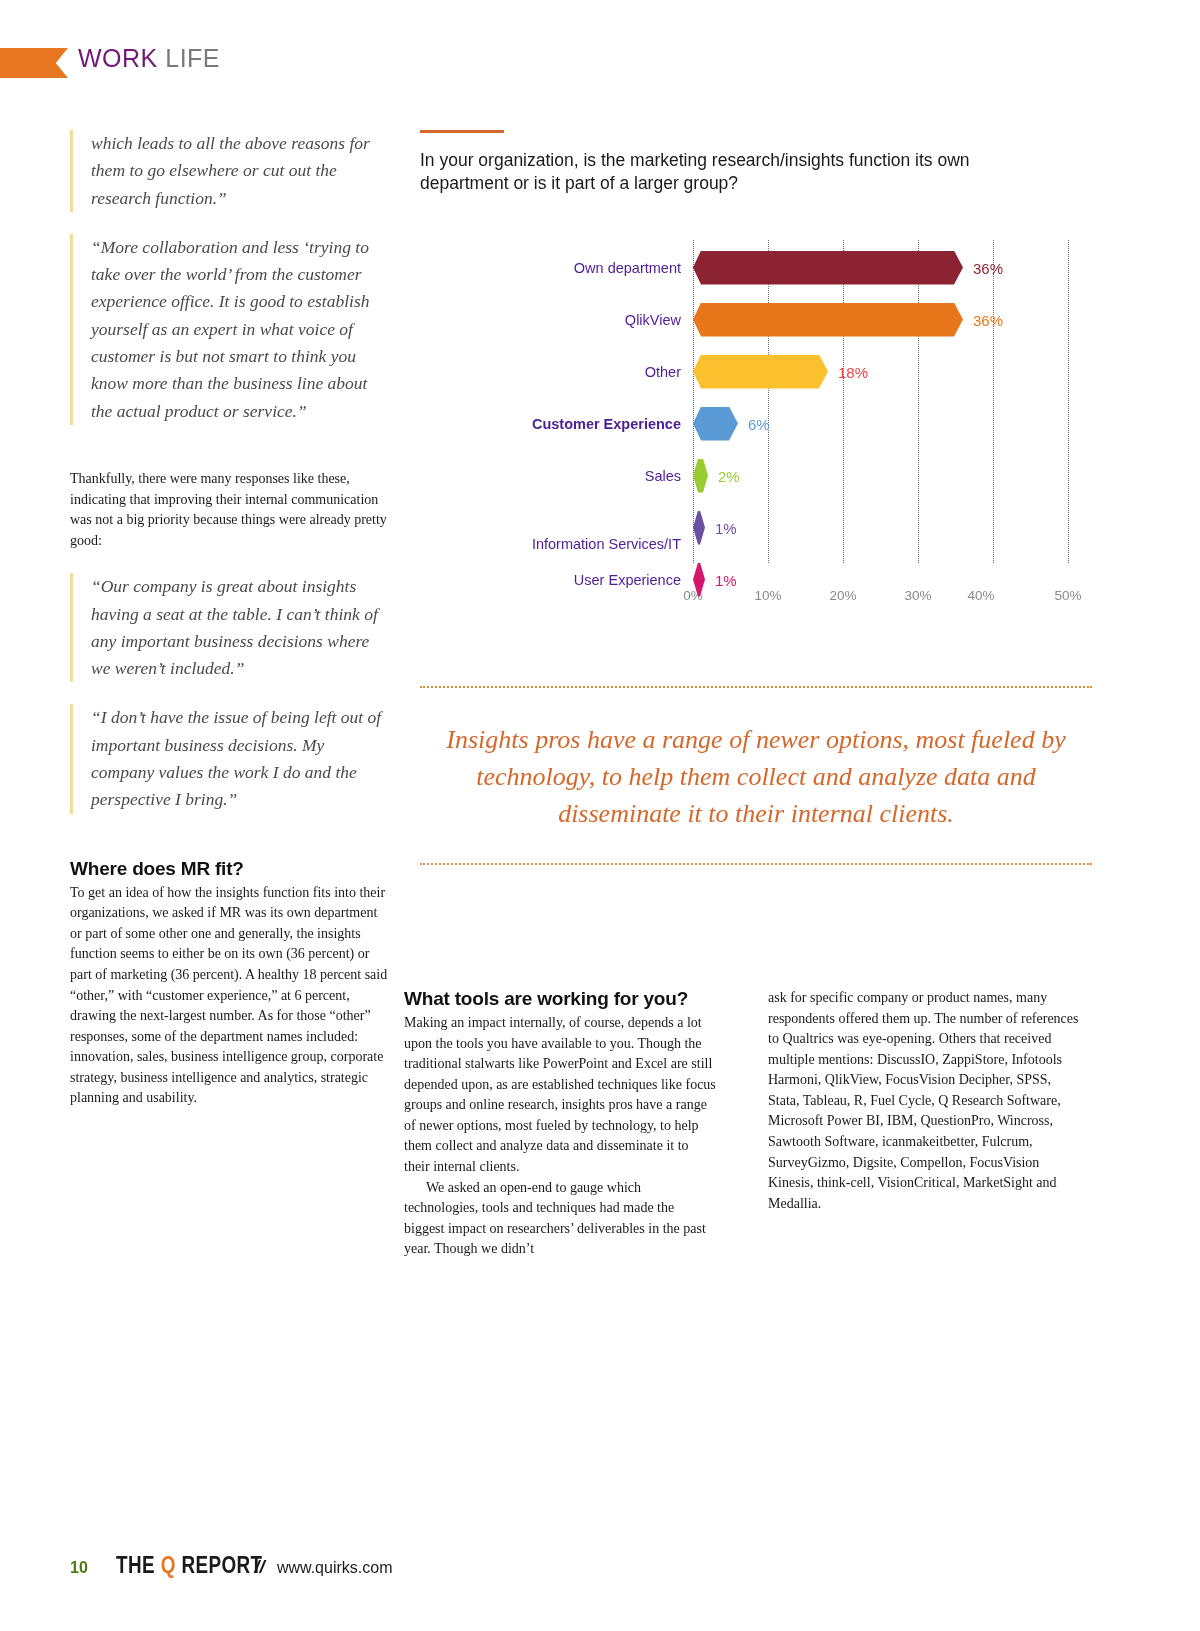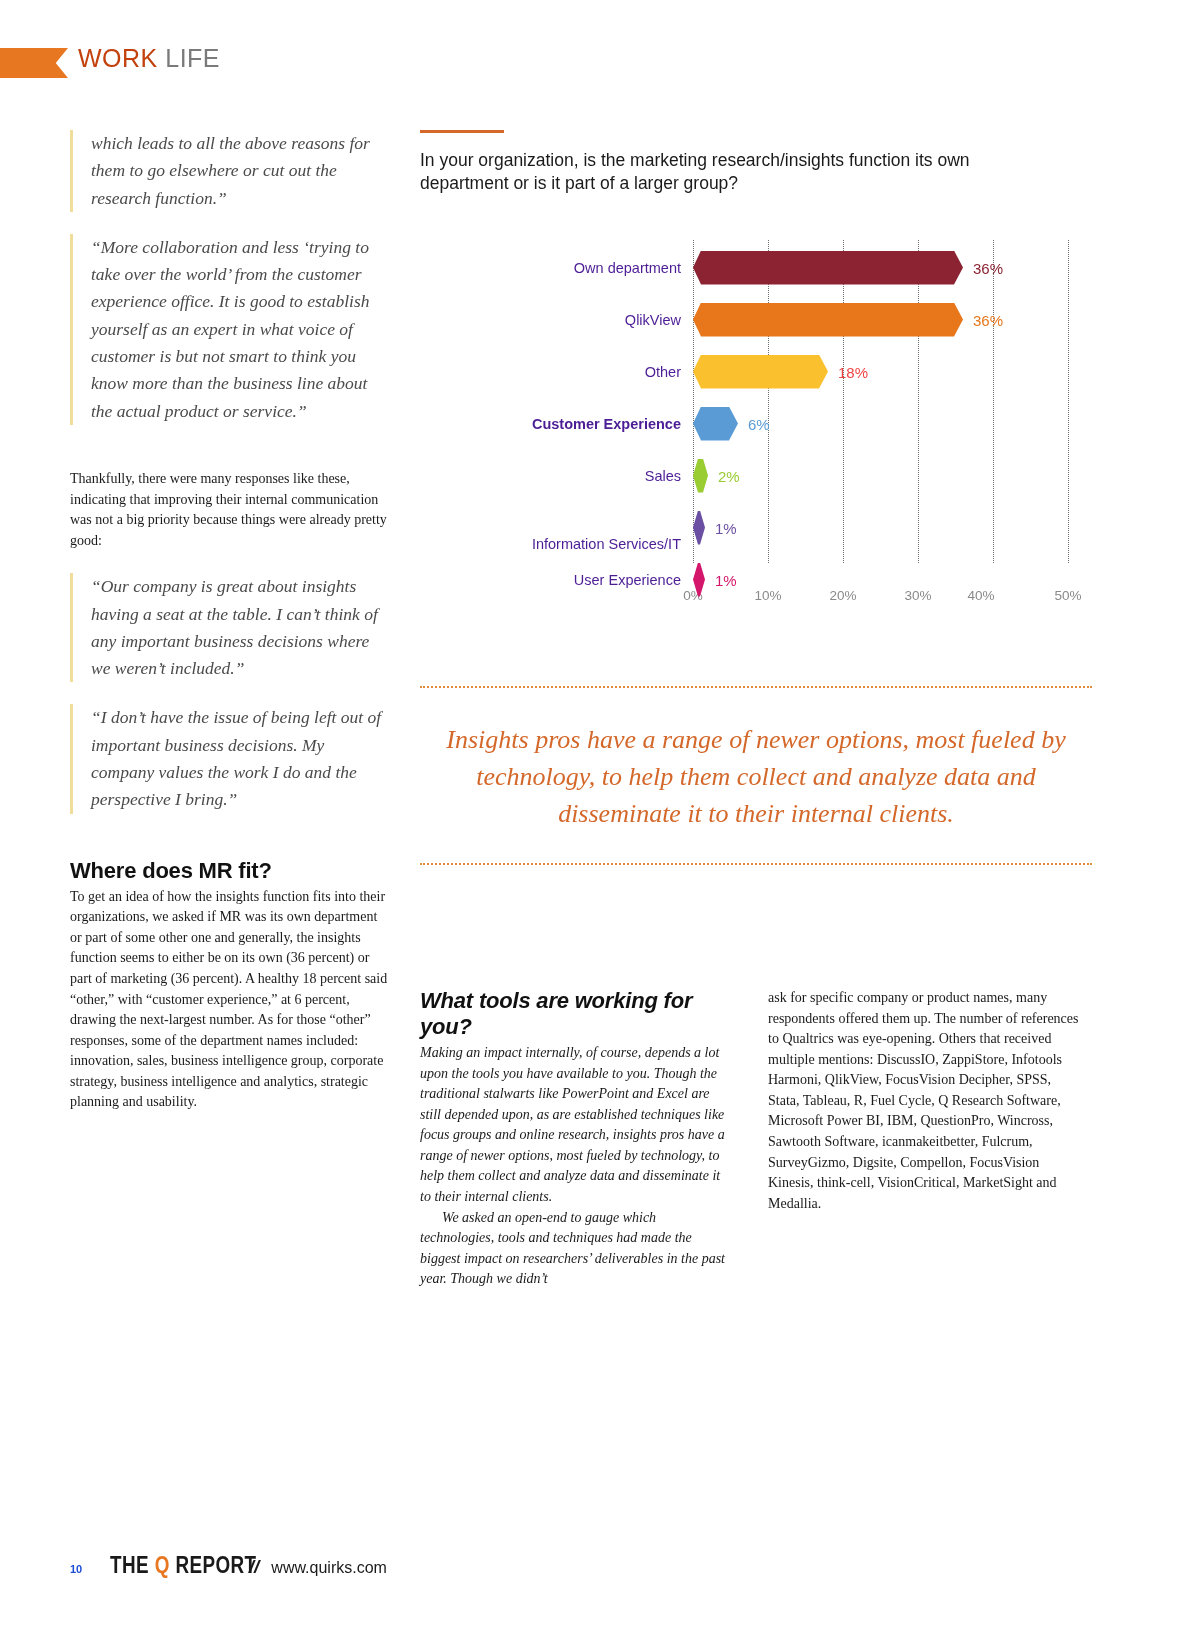--- a/index.html
+++ b/index.html
@@ -36,36 +36,35 @@
   }
   .header-title {
     position: absolute;
     left: 78px;
     top: 0px;
     font-family: "Liberation Sans", sans-serif;
     font-size: 25px;
     letter-spacing: 0.5px;
     font-weight: 400;
   }
-  .header-title .hw { color: #c2410c; }
+  .header-title .hw { color: #701a75; }
   .header-title .hl { color: #7a7a7a; }
 
   
   .col-left {
     position: absolute;
     left: 70px;
     top: 130px;
     width: 320px;
   }
   .col-mid-lower {
     position: absolute;
-    left: 420px;
+    left: 404px;
     top: 988px;
     width: 312px;
-    font-style: italic;
   }
   .col-right-lower {
     position: absolute;
     left: 768px;
     top: 988px;
     width: 312px;
   }
 
   
   .quote {
@@ -82,21 +81,21 @@
     font-size: 14px;
     line-height: 1.47;
     margin: 0 0 0 0;
     text-align: left;
     color: #1a1a1a;
   }
   p.body + p.body { text-indent: 22px; }
 
   h3.subhead {
     font-family: "Liberation Sans", sans-serif;
-    font-size: 22px;
+    font-size: 19px;
     font-weight: bold;
     margin: 0 0 3px 0;
     color: #111;
     letter-spacing: -0.2px;
   }
 
   .spacer-22 { height: 22px; }
 
   
   .chart-panel {
@@ -194,23 +193,23 @@
   .footer {
     position: absolute;
     left: 70px;
     top: 1552px;
     display: flex;
     align-items: baseline;
     gap: 12px;
   }
   .footer-page {
     font-family: "Liberation Sans", sans-serif;
-    font-size: 11px;
+    font-size: 16px;
     font-weight: bold;
-    color: #1d4ed8;
+    color: #4d7c0f;
   }
   .footer-brand {
     font-family: "Liberation Sans", sans-serif;
     font-size: 23px;
     font-weight: bold;
     letter-spacing: 0.5px;
     color: #1a1a1a;
     transform: scaleX(0.82);
     transform-origin: left baseline;
   }

